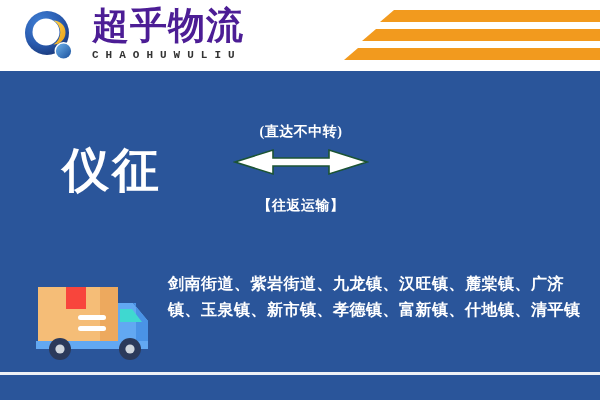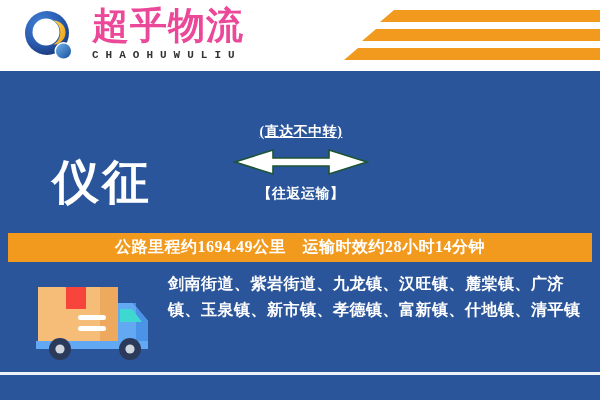--- a/index.html
+++ b/index.html
@@ -32,21 +32,21 @@
     width: 56px; height: 56px;
   }
   .logo-text-wrap {
     position: absolute;
     left: 92px; top: 6px;
   }
   .logo-cn {
     font-family: "Liberation Serif", "DejaVu Serif", serif;
     font-size: 37px;
     font-weight: bold;
-    color: #ec4899;
+    color: #4c1d95;
     letter-spacing: 1px;
     line-height: 40px;
     white-space: nowrap;
   }
   .logo-en {
     font-family: Liberation Mono, monospace;
     font-size: 11px;
     font-weight: bold;
     color: #333333;
     letter-spacing: 7.0px;
@@ -86,39 +86,39 @@
   .city {
     position: absolute;
     top: 22px;
     font-family: "Liberation Serif", "DejaVu Serif", serif;
     font-size: 47px;
     font-weight: bold;
     color: #ffffff;
     letter-spacing: 3px;
     white-space: nowrap;
   }
-  .city.origin { left: 52px; margin-top: 12px; }
+  .city.origin { left: 62px; }
   .city.dest   { left: 382px; }
 
   .arrow-block {
     position: absolute;
     left: 230px; top: 0;
     width: 142px; height: 110px;
     text-align: center;
   }
   .arrow-caption {
     font-family: "Liberation Serif", "DejaVu Serif", serif;
     font-size: 14px;
     font-weight: bold;
     color: #ffffff;
     white-space: nowrap;
     letter-spacing: 0.5px;
   }
-  .arrow-caption.top { margin-top: 6px; text-decoration: underline; }
-  .arrow-caption.bottom { margin-top: 8px; }
+  .arrow-caption.top { margin-top: 6px; }
+  .arrow-caption.bottom { margin-top: 20px; }
   .arrow-svg { display: block; margin: 6px auto 0 auto; }
 
   
   .info-bar {
     position: absolute;
     left: 8px; top: 162px;
     width: 584px; height: 29px;
     background: #f29a1e;
     display: flex;
     align-items: center;
@@ -218,23 +218,20 @@
         <div>
           <svg class="arrow-svg" width="136" height="30" viewBox="0 0 136 30" aria-hidden="true">
             <path d="M2 15 L40 3 L40 11 L96 11 L96 3 L134 15 L96 27 L96 19 L40 19 L40 27 Z" fill="#ffffff" stroke="#1c5434" stroke-width="1.6" stroke-linejoin="miter"></path>
           </svg>
         </div>
         <div class="arrow-caption bottom">【往返运输】</div>
       </div>
 
     </div>
 
-    <div class="info-bar">
-      <span class="txt">公路里程约1694.49公里　运输时效约28小时14分钟</span>
-    </div>
 
     <div class="coverage">
 
       <div class="truck">
         <svg width="124" height="88" viewBox="0 0 124 88" aria-hidden="true">
 
           <path d="M84 30 L101 30 L116 48 L116 68 L84 68 Z" fill="#62a8f2"></path>
           <path d="M101 30 L116 48 L116 68 L104 68 L104 30 Z" fill="#4a93e6"></path>
           <path d="M88 36 L100 36 L110 49 L88 49 Z" fill="#3fd8d0"></path>
 

